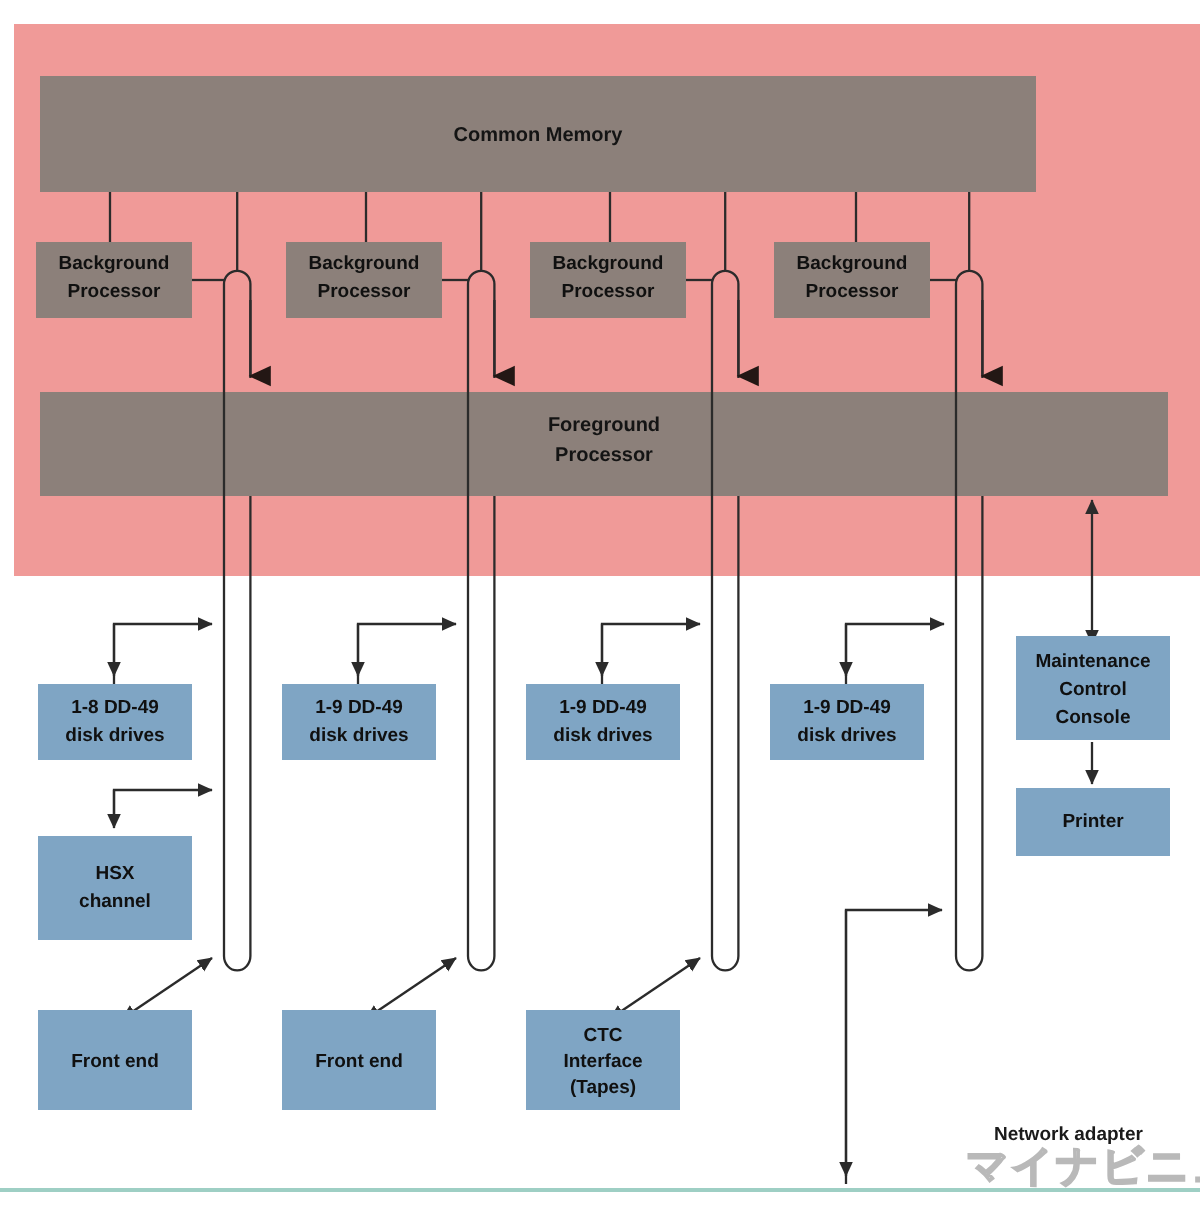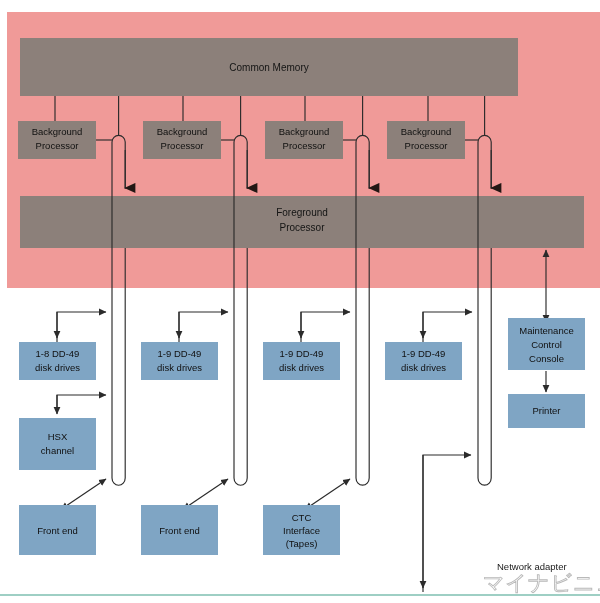--- a/index.html
+++ b/index.html
@@ -1,17 +1,17 @@
 <!DOCTYPE html>
 <html><head>
 <meta charset="utf-8">
 <style>
   html,body{margin:0;padding:0;background:#ffffff;}
   body{width:600px;height:603px;overflow:hidden;font-family:"Liberation Sans",sans-serif;}
-  #stage{position:relative;width:600px;height:603px;background:#ffffff;}
+  #stage{position:relative;width:600px;height:603px;background:#ffffff;font-weight:bold;}
   svg{display:block;}
   .boxlabel{font-family:"Liberation Sans",sans-serif;font-size:9.5px;fill:#101010;text-anchor:middle;dominant-baseline:middle;}
   .boxlabel-dark{font-family:"Liberation Sans",sans-serif;font-size:10px;fill:#141414;text-anchor:middle;dominant-baseline:middle;}
   .plainlabel{font-family:"Liberation Sans",sans-serif;font-size:9.5px;fill:#1a1a1a;}
   .wm{font-family:"DejaVu Sans",sans-serif;font-size:21px;letter-spacing:1px;}
 </style>
 </head>
 <body>
 
 <div id="stage">

